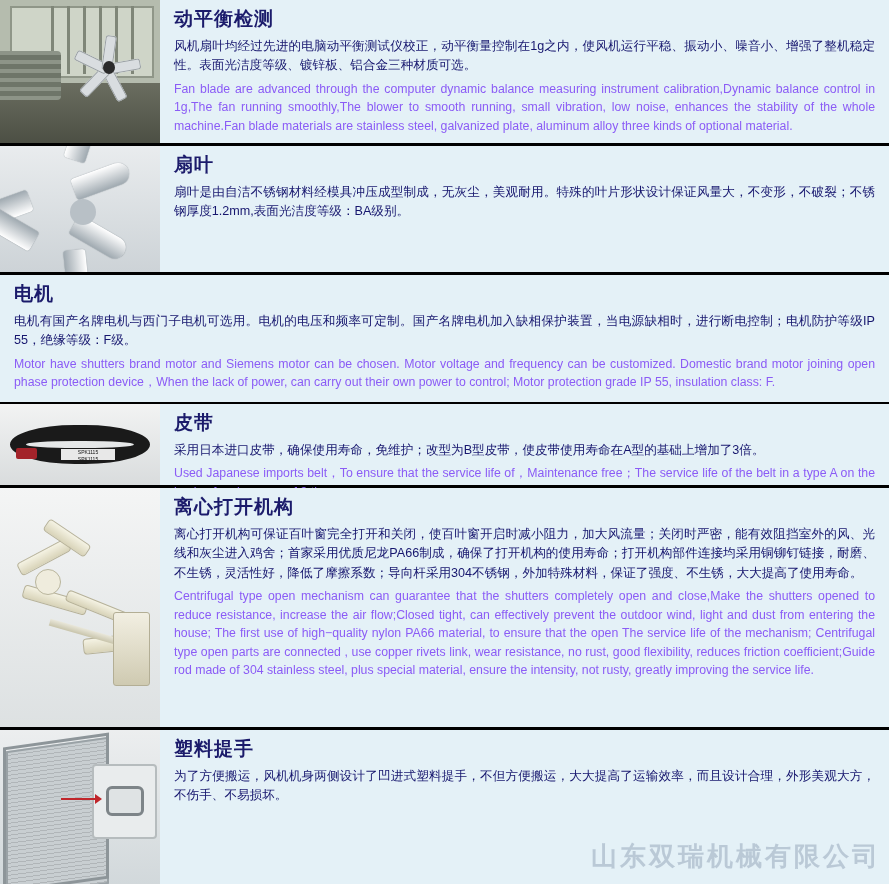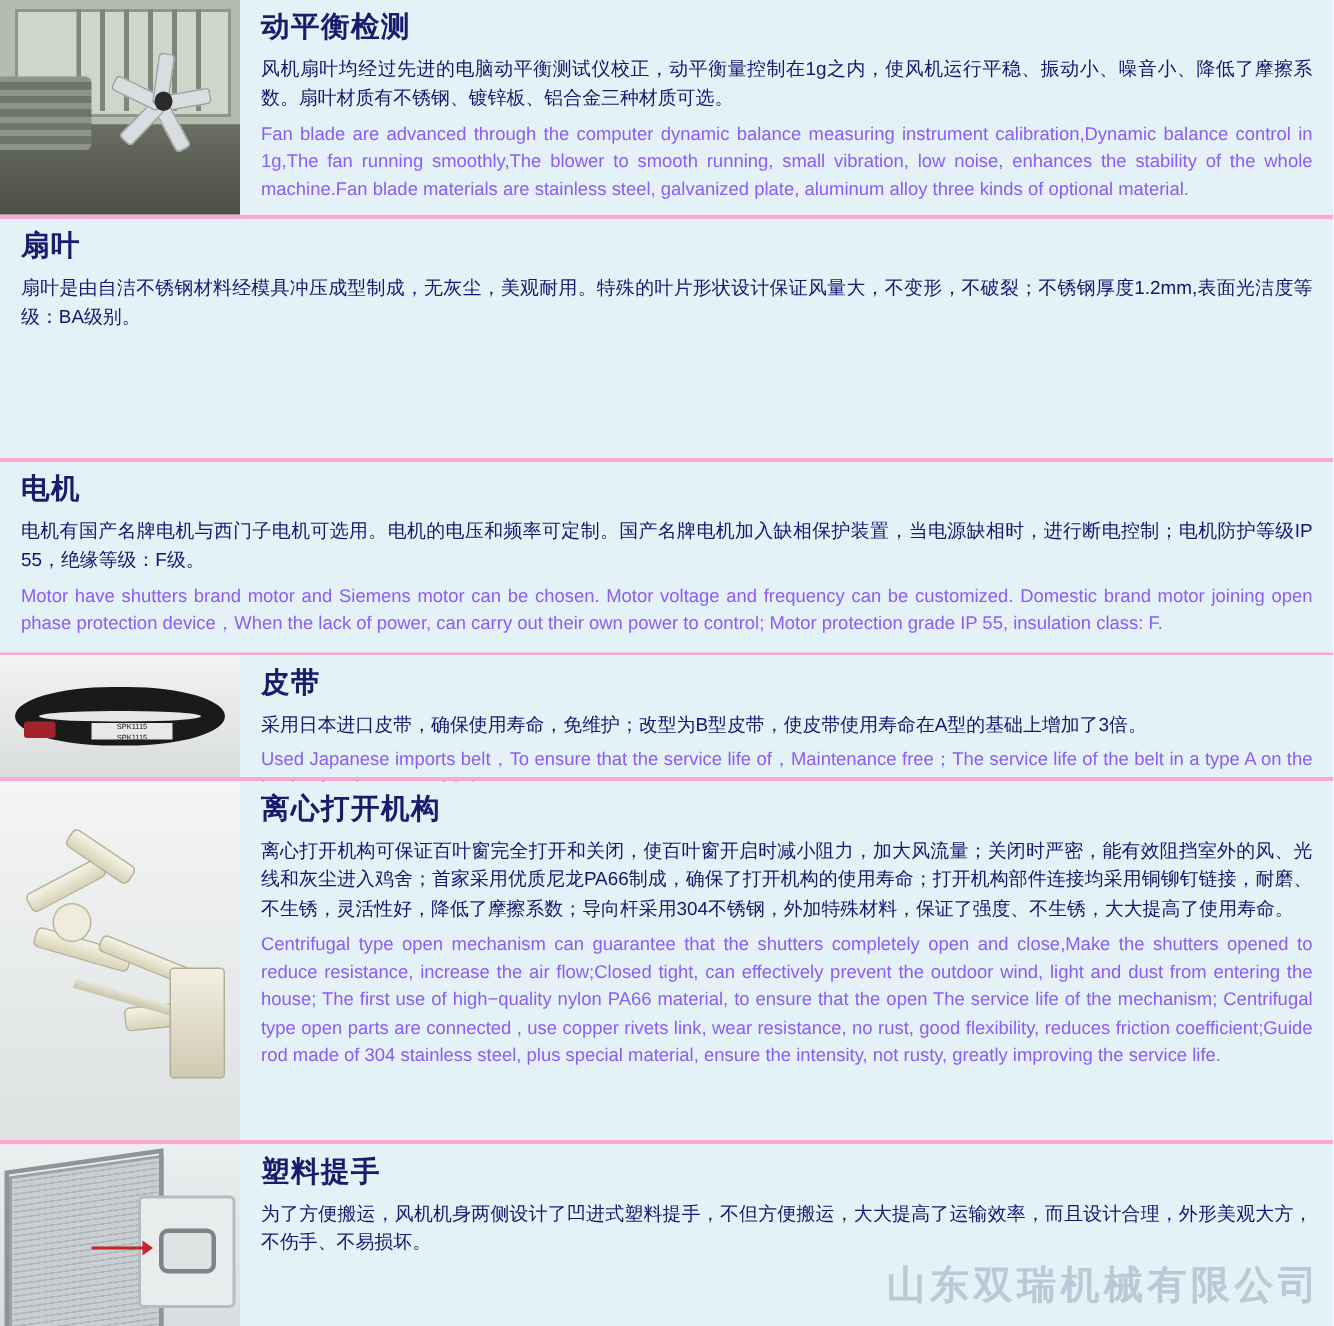--- a/index.html
+++ b/index.html
@@ -16,21 +16,21 @@
   .page {
     position: relative;
     width: 889px;
     height: 884px;
     background: #ffffff;
   }
   .section {
     display: flex;
     align-items: stretch;
     background: #ffffff;
-    border-bottom: 3px solid #f9a8d4;
+    border-bottom: 3px solid #000000;
     box-sizing: border-box;
   }
   .thumb {
     width: 160px;
     min-width: 160px;
     box-sizing: border-box;
     position: relative;
     overflow: hidden;
   }
   .body {
@@ -164,26 +164,26 @@
             <div class="bl b2"></div>
             <div class="bl b3"></div>
           <div class="bl b4"></div>
             <div class="bl b5"></div>
             <div class="hub"></div>
         </div>
       </div>
     </div>
     <div class="body">
       <div class="title">动平衡检测</div>
-      <div class="cn">风机扇叶均经过先进的电脑动平衡测试仪校正，动平衡量控制在1g之内，使风机运行平稳、振动小、噪音小、降低了摩擦系数。扇叶材质有不锈钢、镀锌板、铝合金三种材质可选。</div>
+      <div class="cn">风机扇叶均经过先进的电脑动平衡测试仪校正，动平衡量控制在1g之内，使风机运行平稳、振动小、噪音小、增强了整机稳定性。表面光洁度等级、镀锌板、铝合金三种材质可选。</div>
       <div class="en">Fan blade are advanced through the computer dynamic balance measuring instrument calibration,Dynamic balance control in 1g,The fan running smoothly,The blower to smooth running, small vibration, low noise, enhances the stability of the whole machine.Fan blade materials are stainless steel, galvanized plate, aluminum alloy three kinds of optional material.</div>
     </div>
   </div>
 
-  <div class="section" style="height:162px;flex-direction:column;">
+  <div class="section" style="height:129px;">
     <div class="thumb">
       <div class="art a2">
         <div class="p p1"></div>
           <div class="p p2"></div>
           <div class="p p3"></div>
         <div class="p p4"></div>
           <div class="p p5"></div>
           <div class="p p6"></div>
         <div class="core"></div>
       </div>

